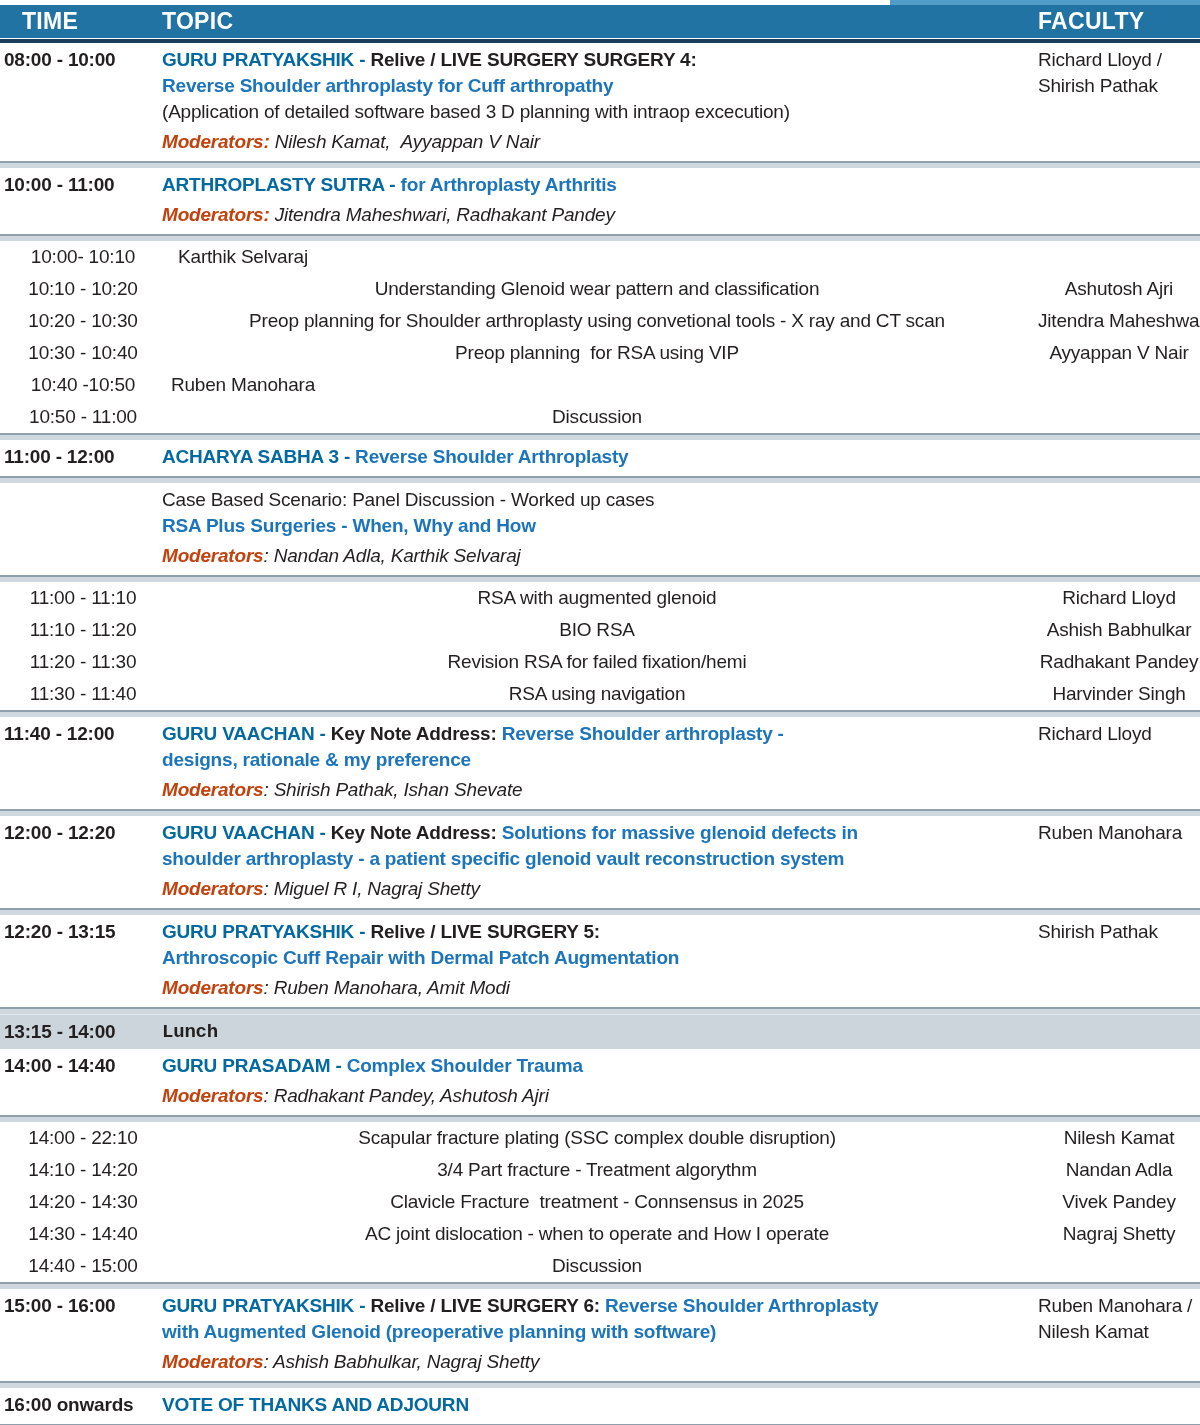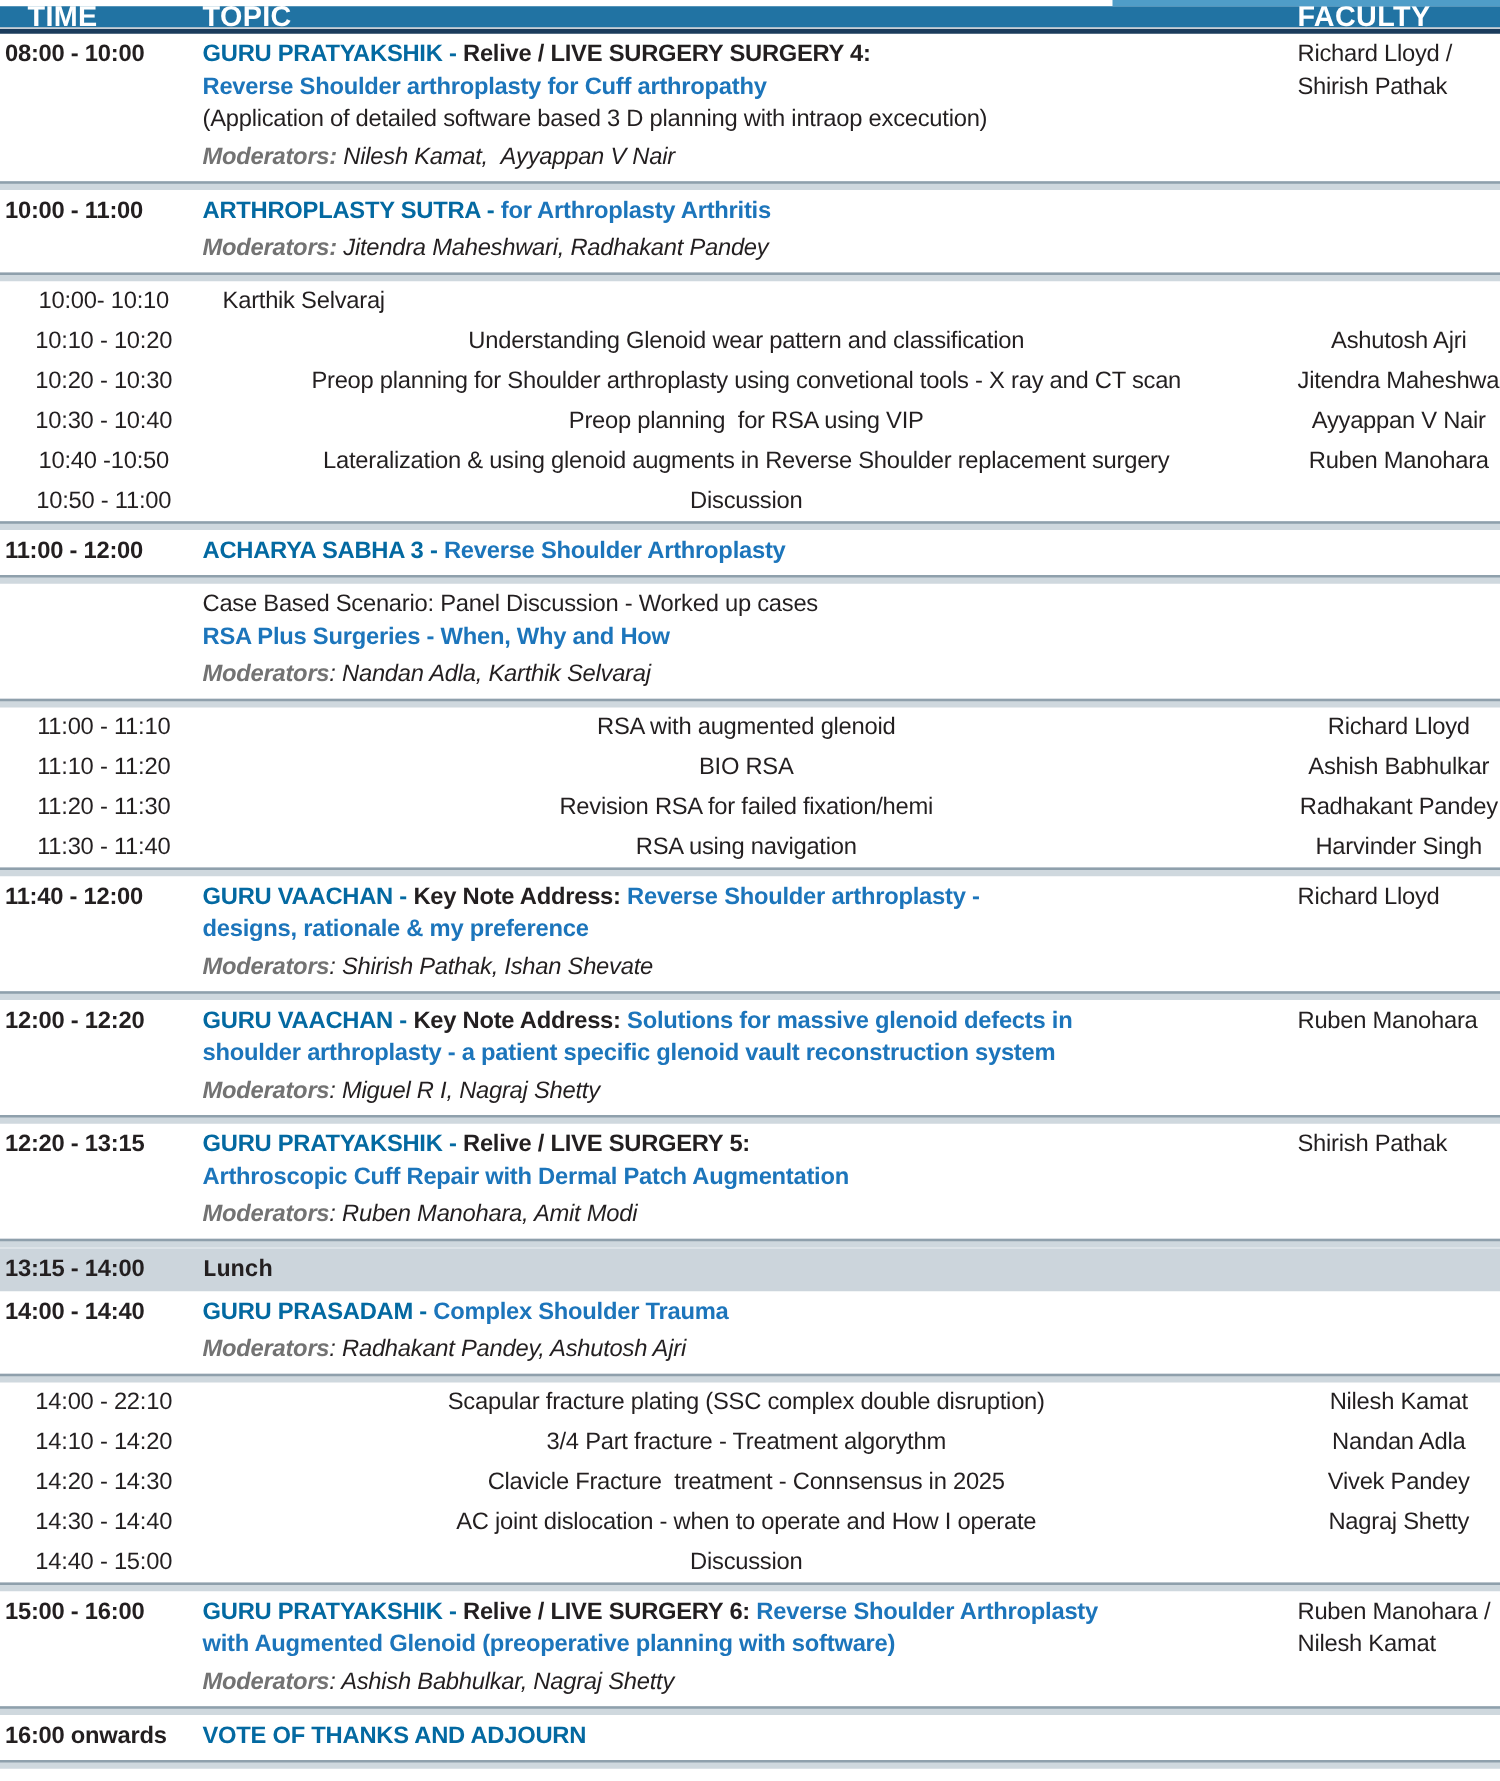--- a/index.html
+++ b/index.html
@@ -3,21 +3,21 @@
 <meta charset="utf-8">
 <style>
   html,body{margin:0;padding:0;background:#ffffff;}
   body{width:1200px;height:1425px;overflow:hidden;
        font-family:"Liberation Sans","DejaVu Sans",sans-serif;
        color:#231f20;font-size:19px;letter-spacing:-0.2px;}
   .page{position:relative;width:1200px;height:1425px;overflow:hidden;background:#fff;}
 
   
   .topstrip{position:absolute;top:0;left:890px;width:310px;height:5px;background:#4f9dc8;}
-  .header{margin-top:5px;height:17px;background:#2173a3;display:flex;align-items:center;
+  .header{margin-top:5px;height:33px;background:#2173a3;display:flex;align-items:center;
           color:#fff;font-weight:bold;font-size:23px;letter-spacing:0.3px;justify-content:space-between;}
   .h-time{width:162px;padding-left:22px;box-sizing:border-box;flex-shrink:0;}
   .h-topic{flex:1;}
   .h-faculty{width:162px;flex-shrink:0;}
   .header-rule{height:4px;background:#1b3c5c;border-top:1px solid #ffffff;}
 
   
   .row{display:flex;align-items:flex-start;}
   .cell-time{width:162px;padding-left:4px;box-sizing:border-box;flex-shrink:0;line-height:26px;}
   .cell-topic{flex:1;padding-right:6px;min-width:0;}
@@ -39,21 +39,21 @@
   .band .tline{line-height:normal;font-family:Liberation Mono, monospace;}
   .band .cell-time{line-height:normal;font-weight:bold;}
 
   .divider{height:7px;background:#cfd8de;border-top:2px solid #8fa0ac;box-sizing:border-box;}
 
   
   .sr{color:#0369a1;font-weight:bold;}
   .sb{color:#1c75bb;font-weight:bold;}
   .sk{color:#231f20;font-weight:bold;}
   .sp{color:#231f20;}
-  .sml{color:#737373;font-weight:bold;font-style:italic;}
+  .sml{color:#c2410c;font-weight:bold;font-style:italic;}
   .sm{color:#231f20;font-style:italic;}
 </style>
 </head>
 <body>
 
 <div class="page">
   <div class="topstrip"></div>
   <div class="header">
     <div class="h-time">TIME</div>
     <div class="h-topic">TOPIC</div>
@@ -112,23 +112,20 @@
         <div class="cell-time">10:30 - 10:40</div>
         <div class="cell-topic">
           <div class="tline"><span class="sp">Preop planning &nbsp;for RSA using VIP</span></div>
         </div>
         <div class="cell-faculty">
           <div>Ayyappan V Nair</div>
         </div>
       </div>
       <div class="row item">
         <div class="cell-time">10:40 -10:50</div>
-        <div class="cell-topic">
-          <div class="tline"><span class="sp">Lateralization &amp; using glenoid augments in Reverse Shoulder replacement surgery</span></div>
-        </div>
         <div class="cell-faculty">
           <div>Ruben Manohara</div>
         </div>
       </div>
       <div class="row item">
         <div class="cell-time">10:50 - 11:00</div>
         <div class="cell-topic">
           <div class="tline"><span class="sp">Discussion</span></div>
         </div>
         <div class="cell-faculty"></div>

